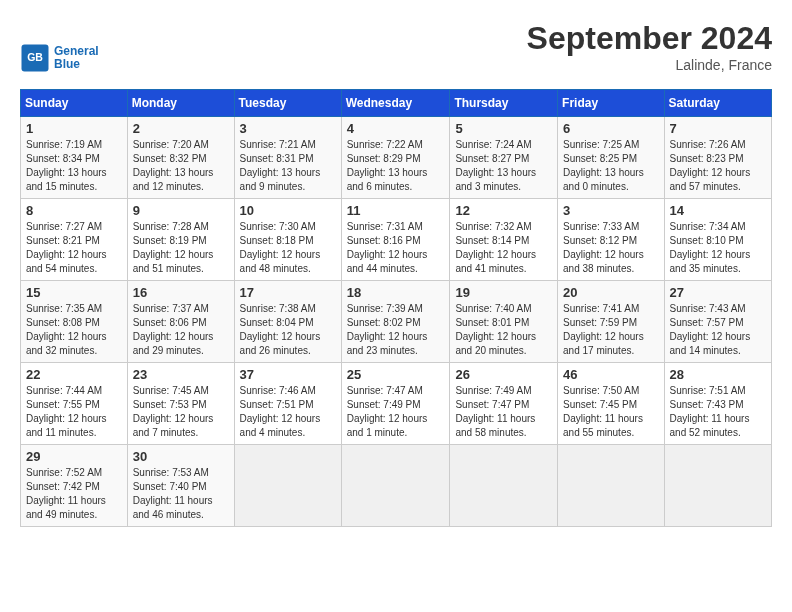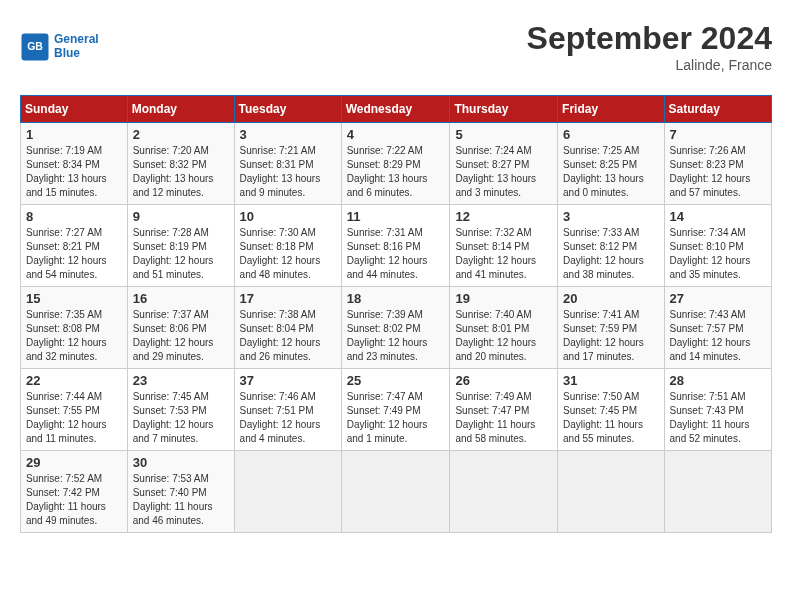--- a/index.html
+++ b/index.html
@@ -6,22 +6,22 @@
     body {
       font-family: Arial, sans-serif;
       background: #fff;
       width: 792px;
       min-height: 612px;
       padding: 20px;
     }
     .header {
       display: flex;
       justify-content: space-between;
-      align-items: center;
-      margin-bottom: 22px;
+      align-items: flex-end;
+      margin-bottom: 16px;
     }
     .logo {
       display: flex;
       align-items: center;
       gap: 4px;
     }
     .logo-text {
       font-size: 12px;
       font-weight: bold;
       color: #333;
@@ -43,21 +43,21 @@
     .location {
       font-size: 14px;
       color: #555;
     }
     table {
       width: 100%;
       border-collapse: collapse;
       font-size: 11px;
     }
     thead th {
-      background: #b91c1c;
+      background: #1d4ed8;
       color: white;
       padding: 6px 4px;
       text-align: left;
       font-size: 12px;
       font-weight: bold;
       border: 1px solid #1a6bb5;
     }
     tbody td {
       border: 1px solid #ccc;
       padding: 4px 5px;
@@ -323,21 +323,21 @@
       </td>
         <td>
         <span class="day-num">26</span>
         <div class="day-info">
           Sunrise: 7:49 AM<br>
           Sunset: 7:47 PM<br>
           Daylight: 11 hours and 58 minutes.
         </div>
       </td>
         <td>
-        <span class="day-num">31</span>
+        <span class="day-num">46</span>
         <div class="day-info">
           Sunrise: 7:50 AM<br>
           Sunset: 7:45 PM<br>
           Daylight: 11 hours and 55 minutes.
         </div>
       </td>
         <td>
         <span class="day-num">28</span>
         <div class="day-info">
           Sunrise: 7:51 AM<br>

